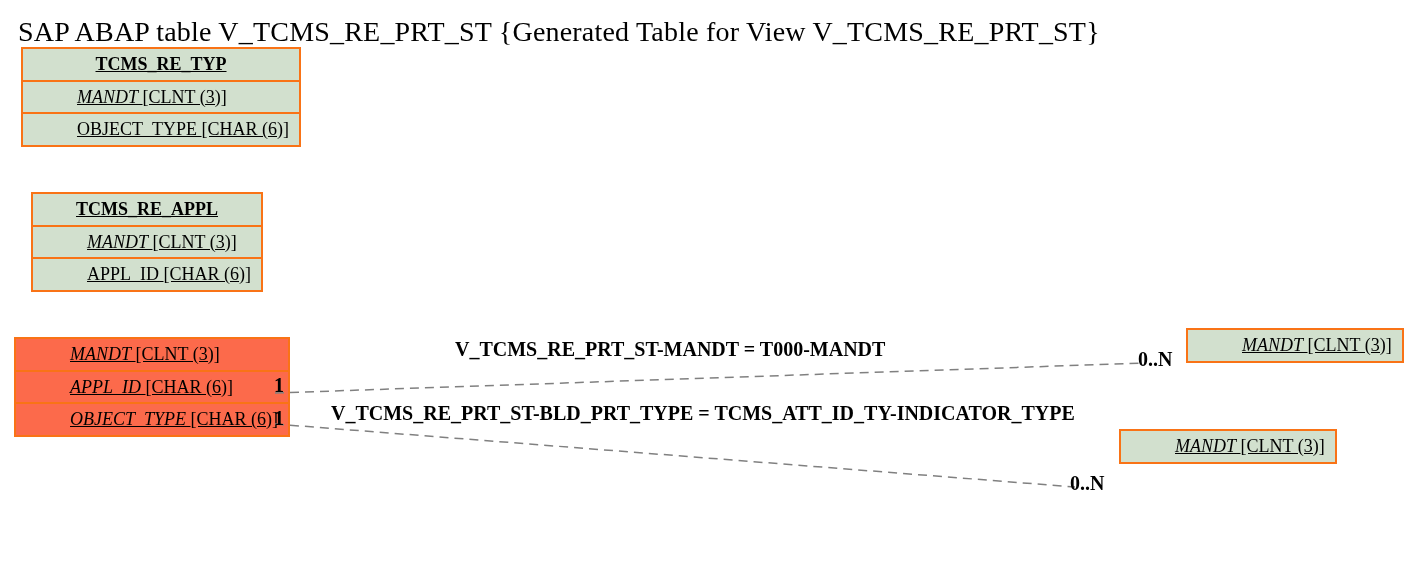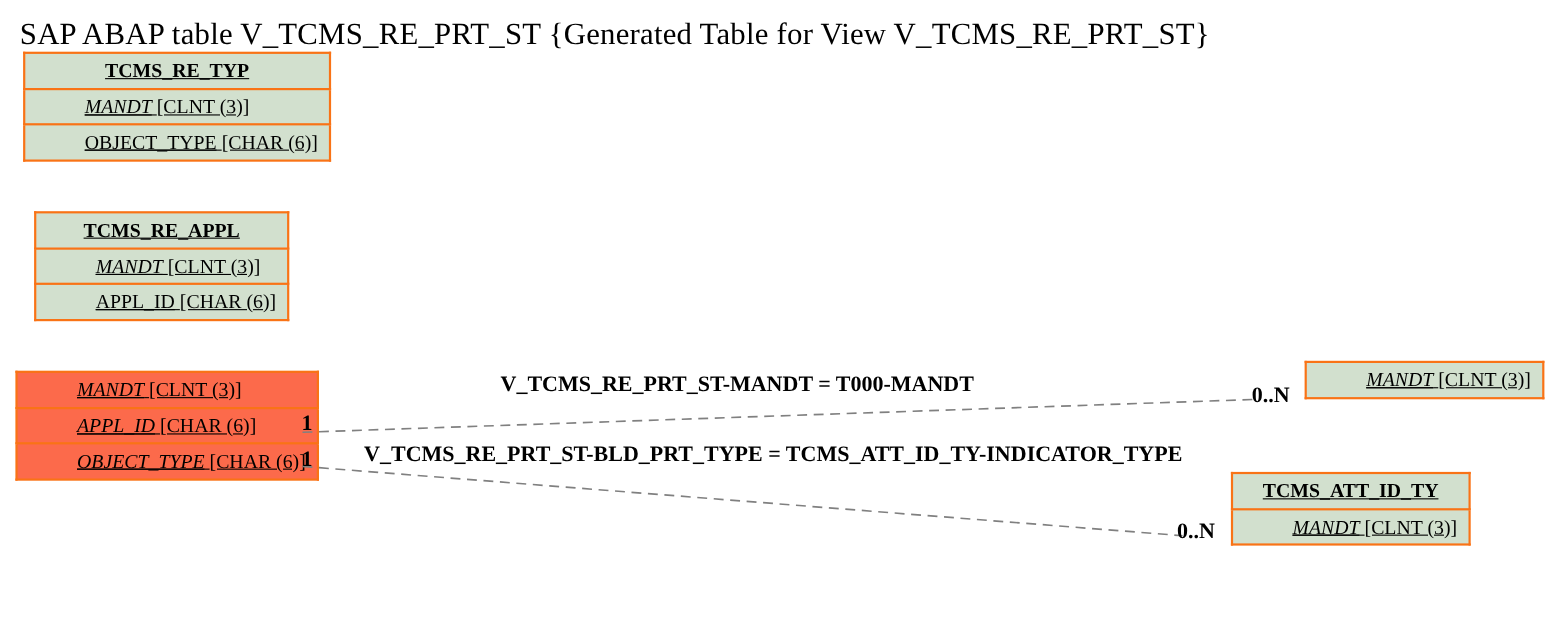--- a/index.html
+++ b/index.html
@@ -105,23 +105,20 @@
 <table class="entity green" style="left:1186px; top:328px;">
   <tbody>
   <tr>
         <td><span class="field-name italic">MANDT</span> <span class="type-part">[CLNT (3)]</span></td>
       </tr>
 </tbody>
   </table>
 
 <table class="entity green" style="left:1119px; top:429px;">
   <tbody>
-      <tr>
-        <td class="header">TCMS_ATT_ID_TY</td>
-      </tr>
   <tr>
         <td><span class="field-name italic">MANDT</span> <span class="type-part">[CLNT (3)]</span></td>
       </tr>
 </tbody>
   </table>
 
 <svg class="connectors">
   <line x1="275" y1="393" x2="1145" y2="363" stroke="#808080" stroke-width="1.5" stroke-dasharray="9 6"></line>
   <line x1="275" y1="424" x2="1075" y2="487" stroke="#808080" stroke-width="1.5" stroke-dasharray="9 6"></line>
 </svg>

